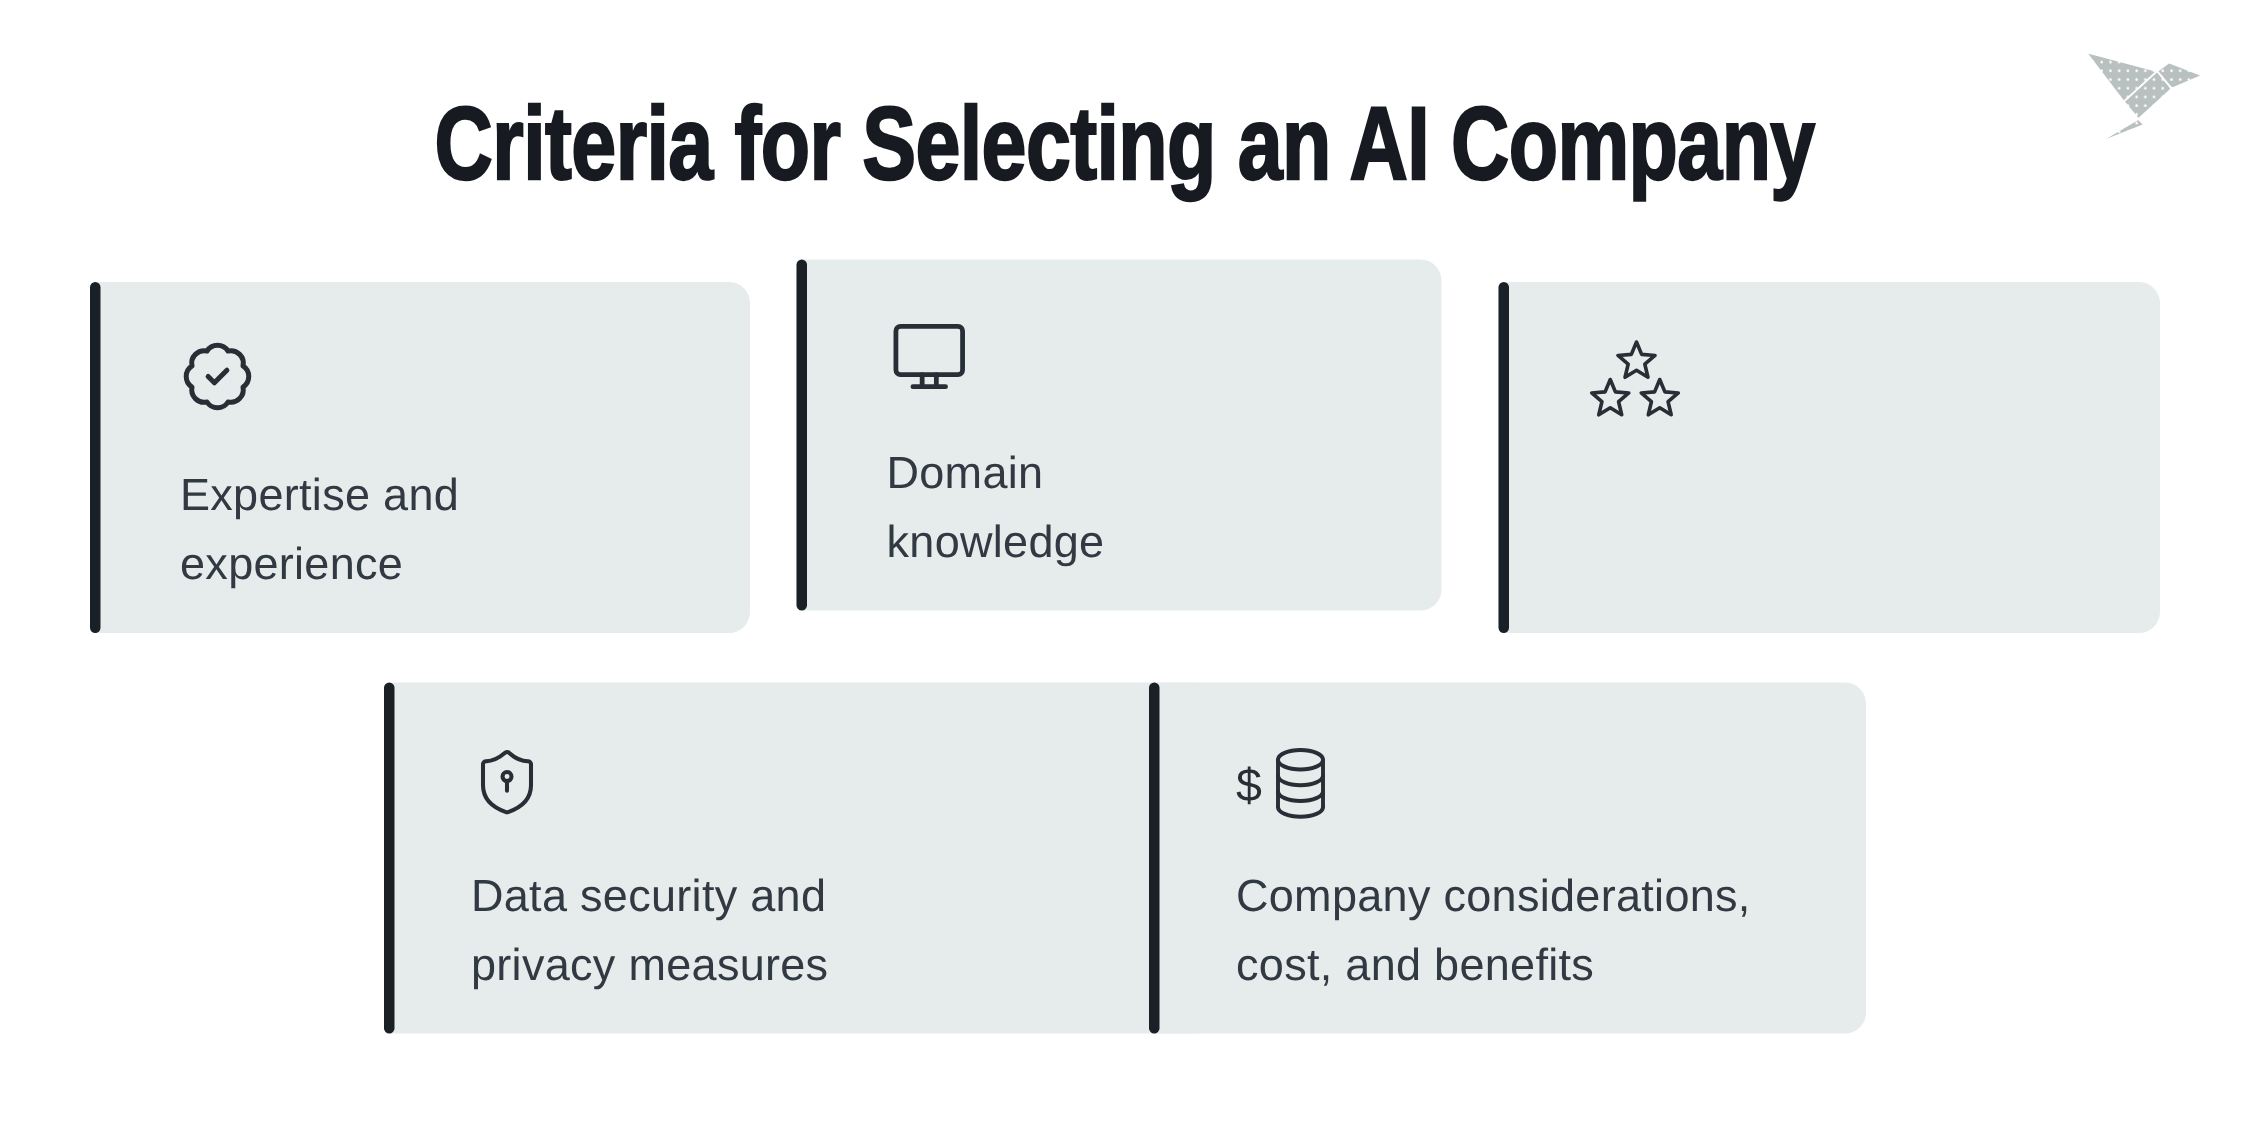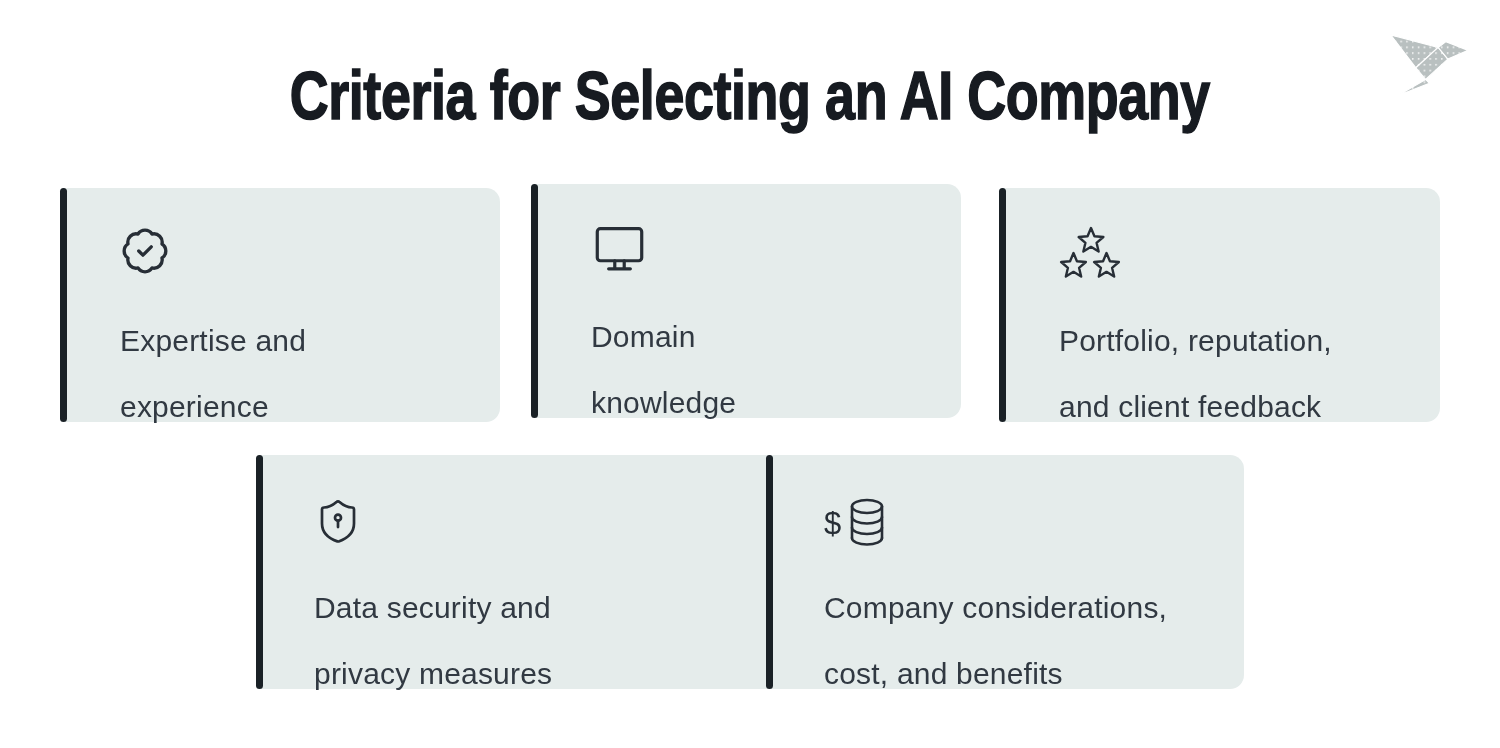--- a/index.html
+++ b/index.html
@@ -67,27 +67,27 @@
   .row2 .content { left: 58px; }
   .icon {
     display: block;
     height: 58px;
     margin-bottom: 24px;
   }
   .icon svg { display: block; }
   .label {
     margin: 0;
     font-size: 30px;
-    line-height: 66px;
+    line-height: 46px;
     letter-spacing: 0.2px;
     color: #313942;
     white-space: pre-line;
   }
   .c1 { left: 60px;  top: 188px; width: 440px; }
-  .c2 { left: 531px; top: 184px; width: 430px; }
+  .c2 { left: 531px; top: 173px; width: 430px; }
   .c3 { left: 999px; top: 188px; width: 441px; }
   .c4 { left: 256px; top: 455px; width: 554px; }
   .c5 { left: 766px; top: 455px; width: 478px; }
 </style>
 </head>
 <body>
 
 <div class="canvas">
 
   <h1 class="title"><span class="squeeze">Criteria for Selecting an AI Company</span></h1>
@@ -140,22 +140,20 @@
   <div class="card c3">
     <span class="bar"></span>
     <div class="content">
       <span class="icon">
           <svg width="62" height="54" viewBox="0 0 62 54" fill="none" stroke="#272e36" stroke-width="2.4" stroke-linejoin="round">
             <path d="M32 2 L35.44 10.27 L44.36 10.98 L37.56 16.81 L39.64 25.52 L32 20.85 L24.36 25.52 L26.44 16.81 L19.64 10.98 L28.56 10.27 Z"></path>
             <path d="M14.5 27 L17.94 35.27 L26.86 35.98 L20.06 41.81 L22.14 50.52 L14.5 45.85 L6.86 50.52 L8.94 41.81 L2.14 35.98 L11.06 35.27 Z"></path>
             <path d="M47.5 27 L50.94 35.27 L59.86 35.98 L53.06 41.81 L55.14 50.52 L47.5 45.85 L39.86 50.52 L41.94 41.81 L35.14 35.98 L44.06 35.27 Z"></path>
           </svg>
         </span>
-      <p class="label">Portfolio, reputation,
-and client feedback</p>
     </div>
   </div>
 
   <div class="card c4 row2">
     <span class="bar"></span>
     <div class="content">
       <span class="icon">
           <svg width="48" height="57" viewBox="0 0 24 24" fill="none" stroke="#272e36" stroke-width="1.35" stroke-linecap="round" stroke-linejoin="round">
             <path d="M20 13c0 5-3.5 7.5-7.66 8.95a1 1 0 0 1-.67-.01C7.5 20.5 4 18 4 13V6a1 1 0 0 1 1-1c2 0 4.5-1.2 6.24-2.72a1 1 0 0 1 1.52 0C14.51 3.81 17 5 19 5a1 1 0 0 1 1 1z"></path>
             <circle cx="12" cy="10.1" r="1.5"></circle>

